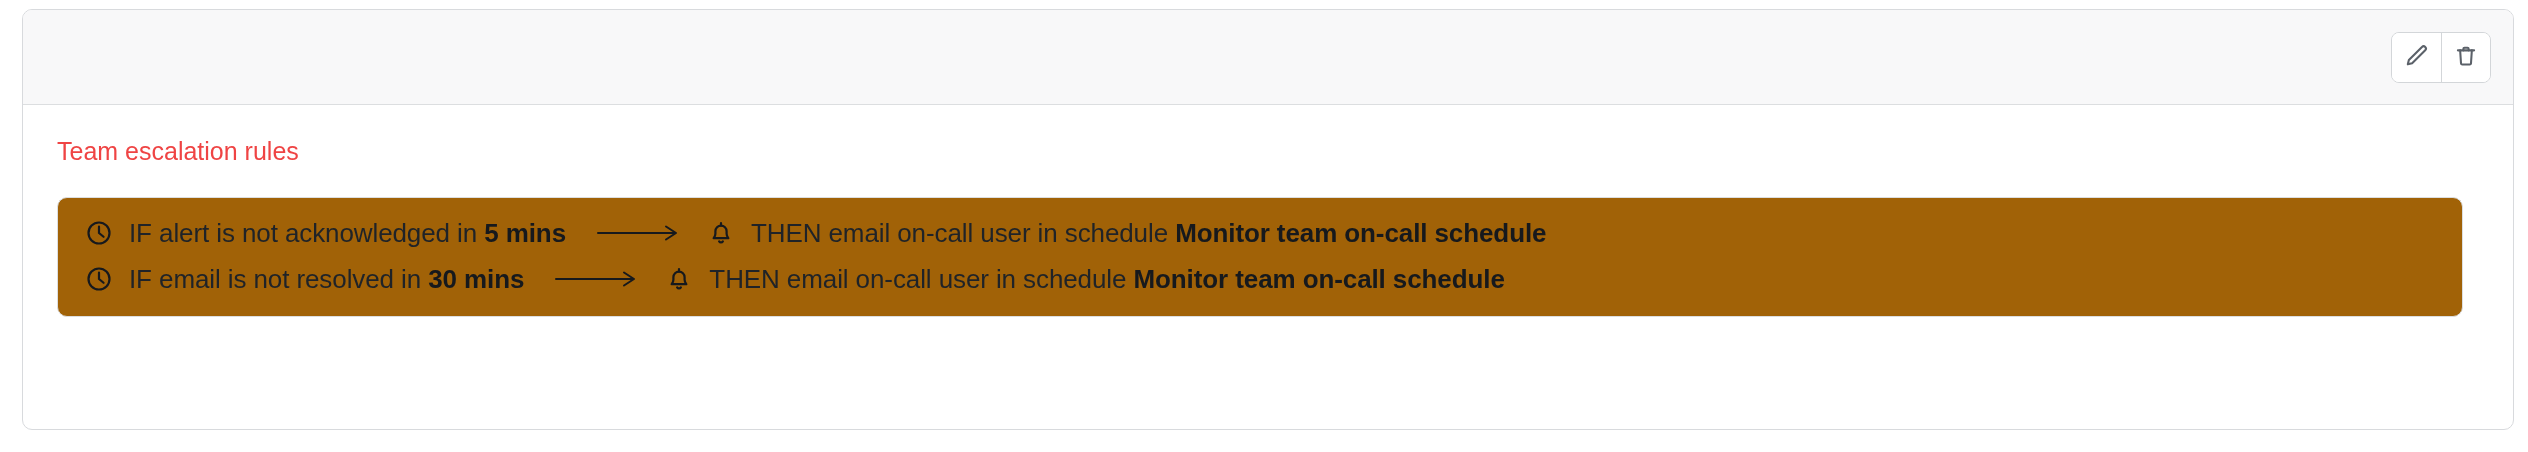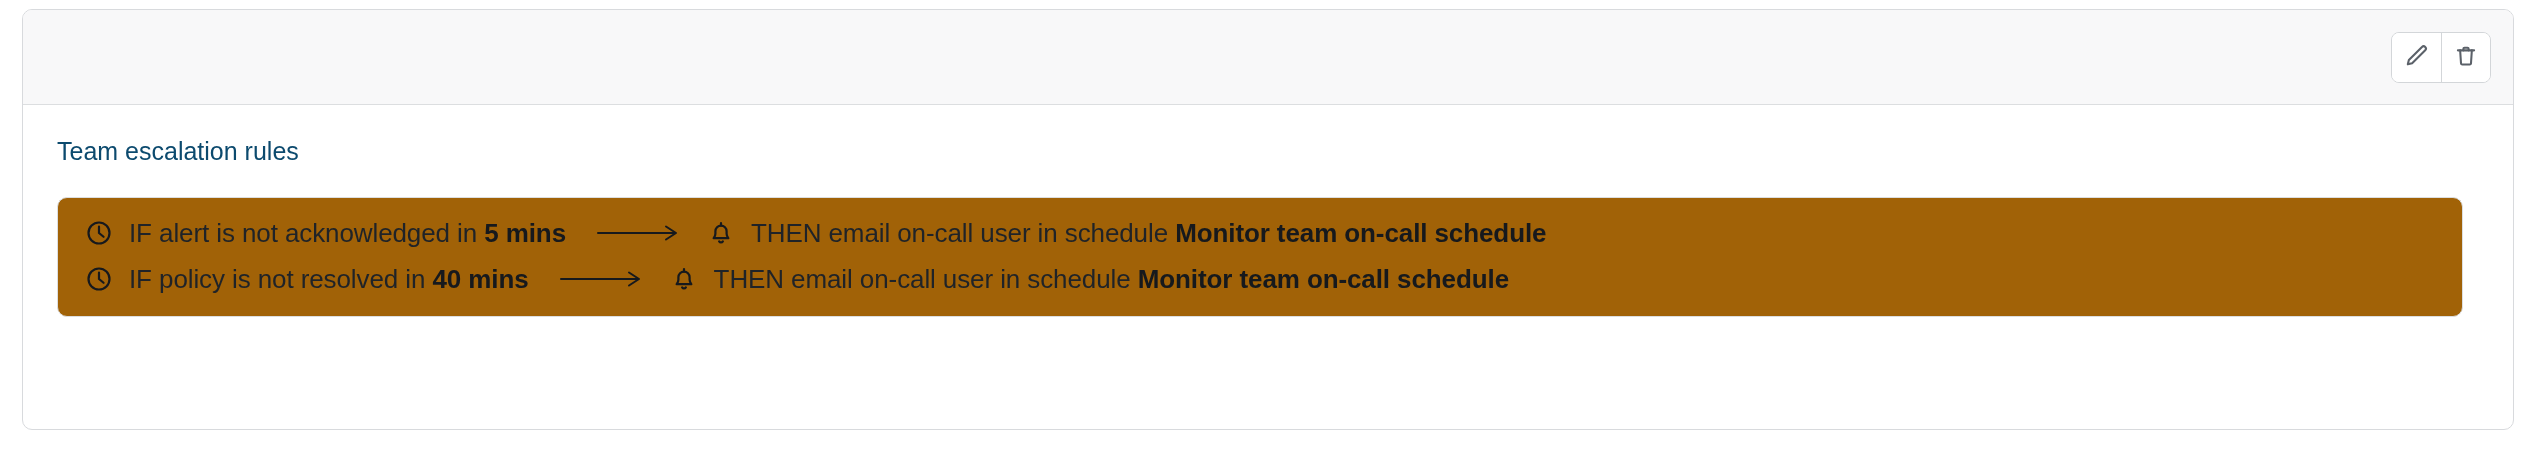--- a/index.html
+++ b/index.html
@@ -91,21 +91,21 @@
     border-left: 1px solid #d3d6d9;
   }
 
   
   .card-body {
     padding: 0 22px;
     position: relative;
   }
   .section-label {
     font-size: 25px;
-    color: #0c4a6e;
+    color: #ef4444;
     padding: 32px 0 0 12px;
     white-space: nowrap;
   }
 
   .rules-box {
     margin: 31px 28px 0 12px;
     border: 1px solid #dcdee0;
     border-radius: 10px;
     background: #a16207;
     padding: 12px 0 14px 0;
@@ -215,21 +215,21 @@
       </div>
 
       <div class="rule-row">
         <div class="rule-seg">
           <span class="rule-icon">
             <svg width="28" height="28" viewBox="0 0 24 24" fill="none" stroke="currentColor" stroke-width="1.9" stroke-linecap="round" stroke-linejoin="round">
               <circle cx="12" cy="12" r="9"></circle>
               <polyline points="12 6.6 12 12 15.9 15.2"></polyline>
             </svg>
           </span>
-          <span class="rule-text"><span>IF policy is not resolved in </span><b>40 mins</b></span>
+          <span class="rule-text"><span>IF email is not resolved in </span><b>30 mins</b></span>
         </div>
 
         <span class="arrow">
           <svg width="84" height="22" viewBox="0 0 84 22" fill="none" stroke="currentColor" stroke-width="2" stroke-linecap="round" stroke-linejoin="round">
             <line x1="2" y1="11" x2="79" y2="11"></line>
             <polyline points="70 4.5 80 11 70 17.5"></polyline>
           </svg>
         </span>
 
         <div class="rule-seg">

